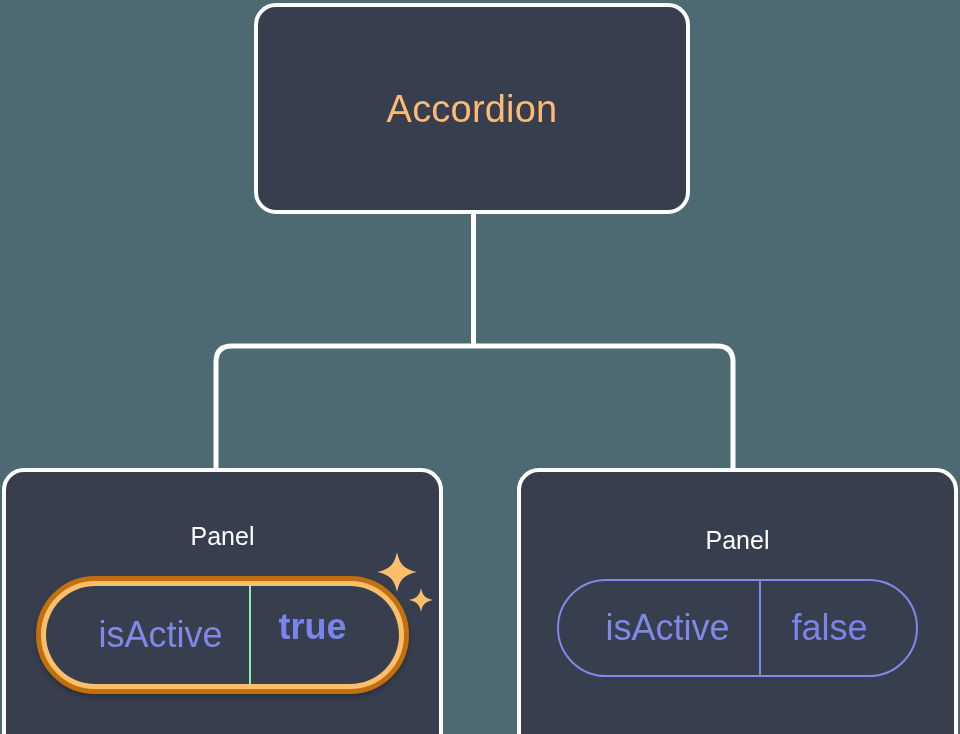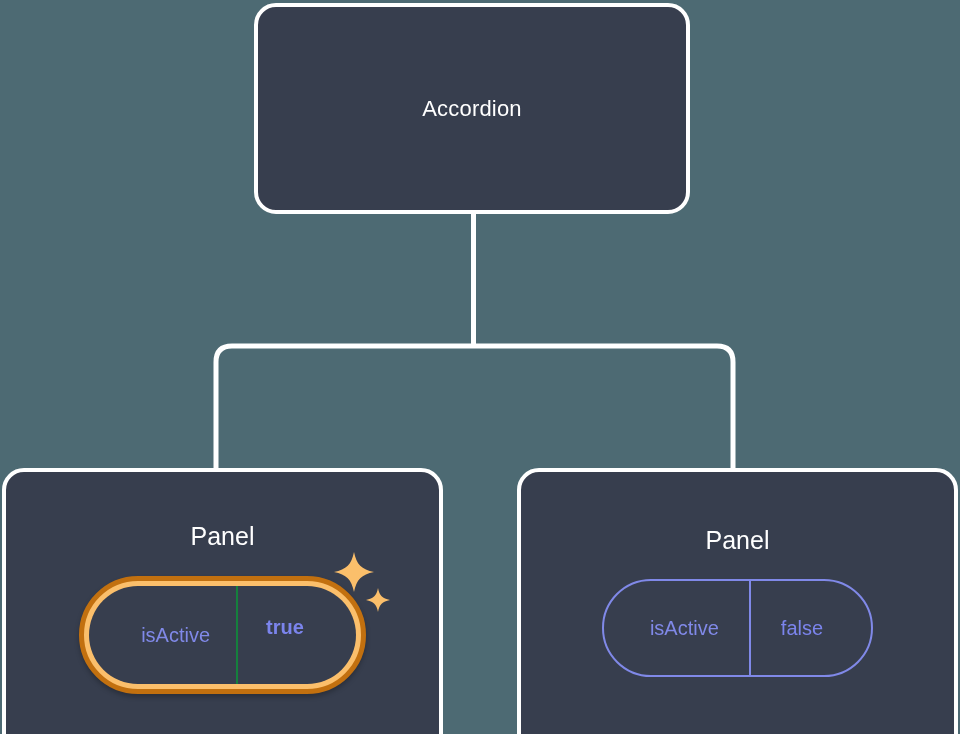--- a/index.html
+++ b/index.html
@@ -43,22 +43,22 @@
 
   
   #node-accordion {
     left: 254px;
     top: 3px;
     width: 436px;
     height: 211px;
     justify-content: center;
   }
   .node-title-root {
-    color: #ffffff;
-    font-size: 22px;
+    color: #fdba74;
+    font-size: 38px;
     font-weight: 400;
     letter-spacing: 0.2px;
     line-height: 1;
   }
 
   
   .panel {
     height: 300px;
   }
   #node-panel-left {
@@ -95,21 +95,21 @@
     align-items: stretch;
     height: 98px;
     border-radius: 999px;
     box-sizing: border-box;
     overflow: hidden;
   }
   .pill-cell {
     display: flex;
     align-items: center;
     justify-content: center;
-    font-size: 20px;
+    font-size: 36px;
     line-height: 1;
     box-sizing: border-box;
   }
   .pill-key {
     color: #8089e8;
     padding: 0 28px 0 42px;
   }
   .pill-val {
     color: #7b84ec;
     padding: 0 42px 0 28px;
@@ -144,21 +144,21 @@
     align-items: stretch;
     flex: 1;
     background: #373e4e;
     border-radius: 999px;
     overflow: hidden;
   }
   .pill-highlight .pill-key {
     padding: 0 26px 0 52px;
   }
   .pill-highlight .pill-val {
-    border-left: 2px solid #15803d;
+    border-left: 2px solid #86efac;
     font-weight: bold;
     padding: 0 52px 16px 28px;
   }
 
   
   .sparkles {
     position: absolute;
     right: -28px;
     top: -26px;
     width: 62px;

